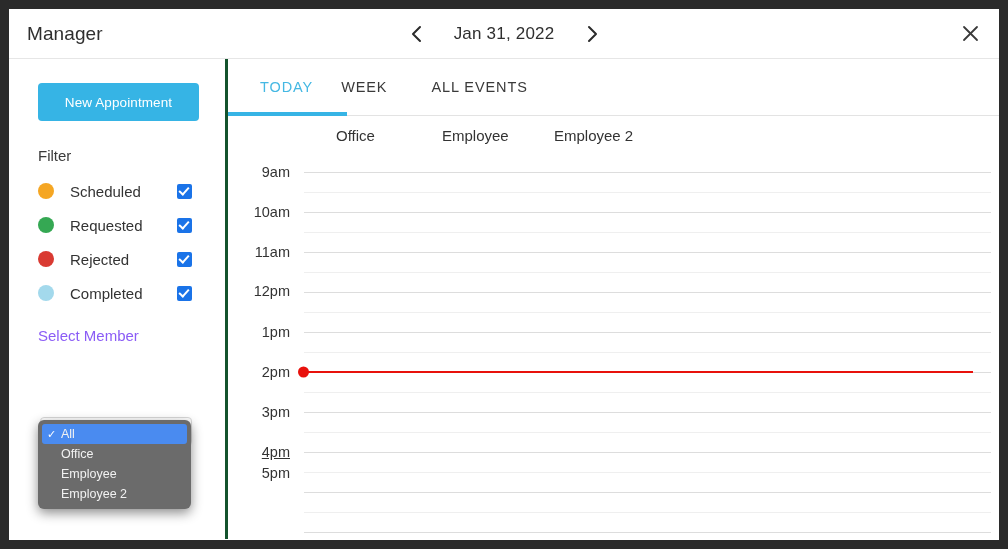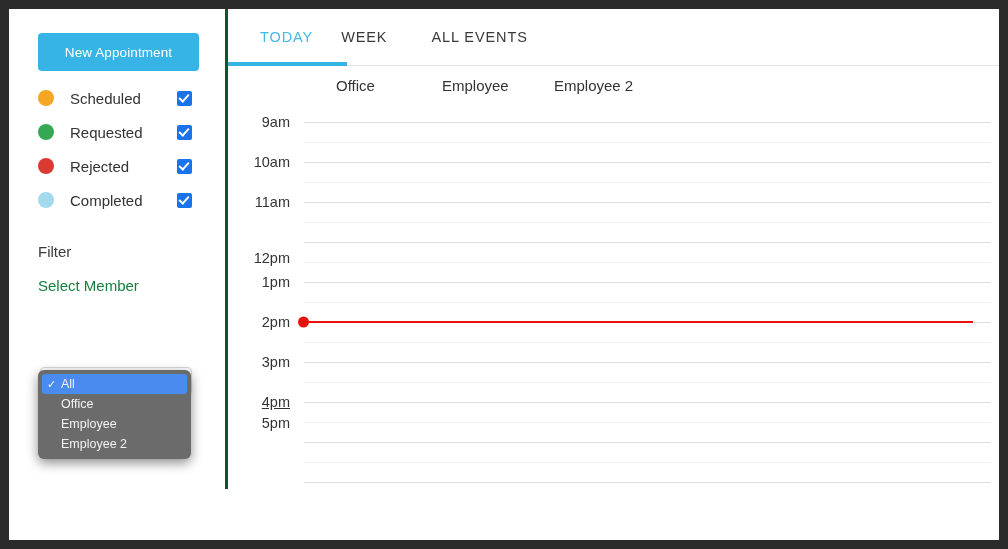--- a/index.html
+++ b/index.html
@@ -154,21 +154,21 @@
     width: 4px;
     height: 8px;
     border: solid #ffffff;
     border-width: 0 2px 2px 0;
     transform: rotate(42deg);
   }
 
   #select-member-title {
     margin: 17px 0 0 29px;
     font-size: 15px;
-    color: #15803d;
+    color: #8b5cf6;
   }
 
   
   #member-select-box {
     position: absolute;
     left: 31px;
     top: 358px;
     width: 152px;
     height: 28px;
     background: #fdfdfd;
@@ -315,25 +315,51 @@
     height: 11px;
     border-radius: 50%;
     background: #e8110c;
   }
 </style>
 </head>
 <body>
 
 <div id="app-window">
 
+  <div id="titlebar">
+    <div id="app-title">Manager</div>
+
+    <div id="date-nav">
+      <button class="nav-chevron" aria-label="Previous day">
+        <svg width="11" height="18" viewBox="0 0 11 18">
+            <polyline points="9,2 2,9 9,16" fill="none" stroke="#2b2b2b" stroke-width="2" stroke-linecap="round" stroke-linejoin="round"></polyline>
+          </svg>
+      </button>
+      <div id="date-label">Jan 31, 2022</div>
+      <button class="nav-chevron" aria-label="Next day">
+        <svg width="11" height="18" viewBox="0 0 11 18">
+            <polyline points="2,2 9,9 2,16" fill="none" stroke="#2b2b2b" stroke-width="2" stroke-linecap="round" stroke-linejoin="round"></polyline>
+          </svg>
+      </button>
+    </div>
+
+    <button id="close-button" aria-label="Close">
+      <svg width="17" height="17" viewBox="0 0 17 17">
+        <line x1="2" y1="2" x2="15" y2="15" stroke="#3a3a3a" stroke-width="1.8" stroke-linecap="round"></line>
+        <line x1="15" y1="2" x2="2" y2="15" stroke="#3a3a3a" stroke-width="1.8" stroke-linecap="round"></line>
+      </svg>
+    </button>
+  </div>
 
   <div id="body-split">
 
     <div id="sidebar">
       <button id="new-appointment-button">New Appointment</button>
+
+      <div id="filter-title">Filter</div>
 
       <div id="filter-list">
           <div class="filter-row">
             <span class="filter-dot" style="background: rgb(245, 166, 35);"></span>
             <span class="filter-label">Scheduled</span>
             <span class="filter-check"></span>
           </div>
           <div class="filter-row">
             <span class="filter-dot" style="background: rgb(53, 168, 83);"></span>
             <span class="filter-label">Requested</span>
@@ -343,22 +369,20 @@
             <span class="filter-dot" style="background: rgb(217, 58, 50);"></span>
             <span class="filter-label">Rejected</span>
             <span class="filter-check"></span>
           </div>
           <div class="filter-row">
             <span class="filter-dot" style="background: rgb(163, 217, 236);"></span>
             <span class="filter-label">Completed</span>
             <span class="filter-check"></span>
           </div>
         </div>
-
-      <div id="filter-title">Filter</div>
 
       <div id="select-member-title">Select Member</div>
 
       <div id="member-select-box">
         <span id="member-select-arrow"></span>
       </div>
 
       <div id="member-dropdown">
           <div class="dropdown-option selected">
             <span class="opt-check">✓</span>
@@ -400,21 +424,21 @@
           <div class="grid-slot half" style="top: 38px;"></div>
           <div class="hour-label" style="top: 18px;">9am</div>
           <div class="grid-slot" style="top: 58px;"></div>
           <div class="grid-slot half" style="top: 78px;"></div>
           <div class="hour-label" style="top: 58px;">10am</div>
           <div class="grid-slot" style="top: 98px;"></div>
           <div class="grid-slot half" style="top: 118px;"></div>
           <div class="hour-label" style="top: 98px;">11am</div>
           <div class="grid-slot" style="top: 138px;"></div>
           <div class="grid-slot half" style="top: 158px;"></div>
-          <div class="hour-label" style="top: 154px;">12pm</div>
+          <div class="hour-label" style="top: 137px;">12pm</div>
           <div class="grid-slot" style="top: 178px;"></div>
           <div class="grid-slot half" style="top: 198px;"></div>
           <div class="hour-label" style="top: 178px;">1pm</div>
           <div class="grid-slot" style="top: 218px;"></div>
           <div class="grid-slot half" style="top: 238px;"></div>
           <div class="hour-label" style="top: 218px;">2pm</div>
           <div class="grid-slot" style="top: 258px;"></div>
           <div class="grid-slot half" style="top: 278px;"></div>
           <div class="hour-label" style="top: 258px;">3pm</div>
           <div class="grid-slot" style="top: 298px;"></div>

